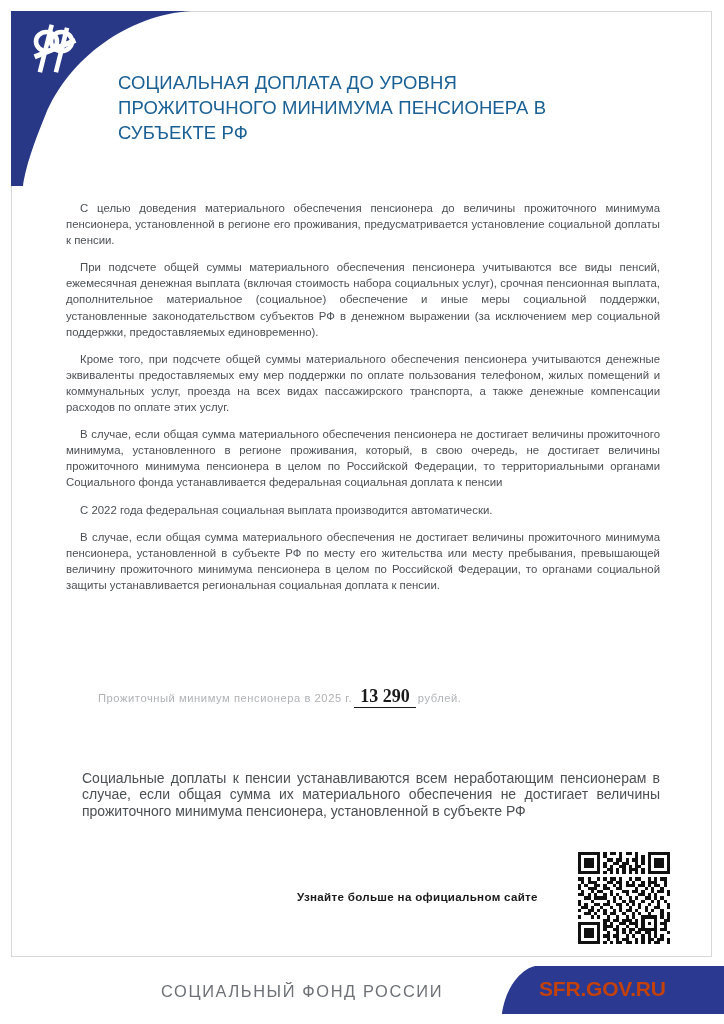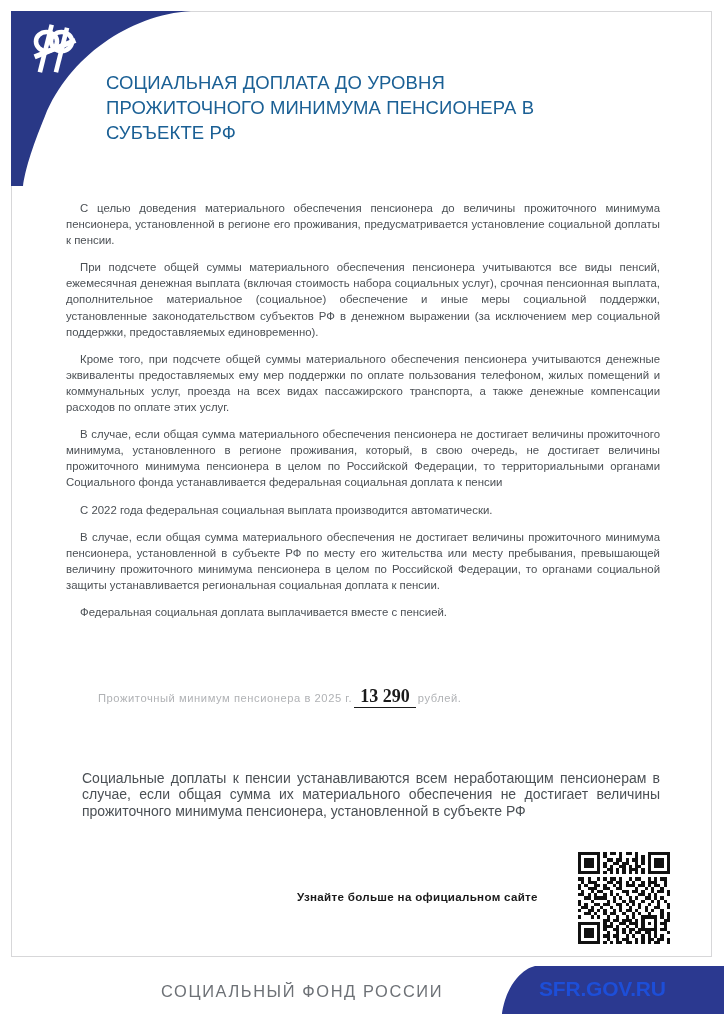--- a/index.html
+++ b/index.html
@@ -47,21 +47,21 @@
     left: 28px;
     top: 24px;
     width: 54px;
     height: 50px;
   }
   #logo svg { display: block; }
 
   
   #doc-title {
     position: absolute;
-    left: 106px;
+    left: 118px;
     top: 70px;
     width: 560px;
     color: #1b6095;
     font-size: 18.5px;
     line-height: 25px;
     font-weight: 400;
     letter-spacing: 0.1px;
     white-space: pre-line;
   }
 
@@ -163,21 +163,21 @@
     left: 493px;
     top: 0px;
     width: 231px;
     height: 48px;
   }
   #footer-badge svg { display: block; }
   #footer-badge .badge-label {
     position: absolute;
     left: 46px;
     top: 11px;
-    color: #1d4ed8;
+    color: #c2410c;
     font-size: 21px;
     font-weight: 700;
     letter-spacing: -0.2px;
     white-space: nowrap;
   }
 </style>
 </head>
 <body>
 
 <div id="page">
@@ -206,21 +206,20 @@
 ПРОЖИТОЧНОГО МИНИМУМА ПЕНСИОНЕРА В
 СУБЪЕКТЕ РФ</div>
 
   <div id="body-copy">
     <p>С целью доведения материального обеспечения пенсионера до величины прожиточного минимума пенсионера, установленной в регионе его проживания, предусматривается установление социальной доплаты к пенсии.</p>
     <p>При подсчете общей суммы материального обеспечения пенсионера учитываются все виды пенсий, ежемесячная денежная выплата (включая стоимость набора социальных услуг), срочная пенсионная выплата, дополнительное материальное (социальное) обеспечение и иные меры социальной поддержки, установленные законодательством субъектов РФ в денежном выражении (за исключением мер социальной поддержки, предоставляемых единовременно).</p>
     <p>Кроме того, при подсчете общей суммы материального обеспечения пенсионера учитываются денежные эквиваленты предоставляемых ему мер поддержки по оплате пользования телефоном, жилых помещений и коммунальных услуг, проезда на всех видах пассажирского транспорта, а также денежные компенсации расходов по оплате этих услуг.</p>
     <p>В случае, если общая сумма материального обеспечения пенсионера не достигает величины прожиточного минимума, установленного в регионе проживания, который, в свою очередь, не достигает величины прожиточного минимума пенсионера в целом по Российской Федерации, то территориальными органами Социального фонда устанавливается федеральная социальная доплата к пенсии</p>
     <p>С 2022 года федеральная социальная выплата производится автоматически.</p>
     <p>В случае, если общая сумма материального обеспечения не достигает величины прожиточного минимума пенсионера, установленной в субъекте РФ по месту его жительства или месту пребывания, превышающей величину прожиточного минимума пенсионера в целом по Российской Федерации, то органами социальной защиты устанавливается региональная социальная доплата к пенсии.</p>
-    <p>Федеральная социальная доплата выплачивается вместе с пенсией.</p>
   </div>
 
   <div id="minimum-line"><span>Прожиточный минимум пенсионера в 2025 г.</span><span class="amount">13 290</span><span>рублей.</span></div>
 
   <div id="emphasis-copy">
     <p>Социальные доплаты к пенсии устанавливаются всем неработающим пенсионерам в случае, если общая сумма их материального обеспечения не достигает величины прожиточного минимума пенсионера, установленной в субъекте РФ</p>
   </div>
 
   <div id="cta-text">Узнайте больше на официальном сайте</div>
 

